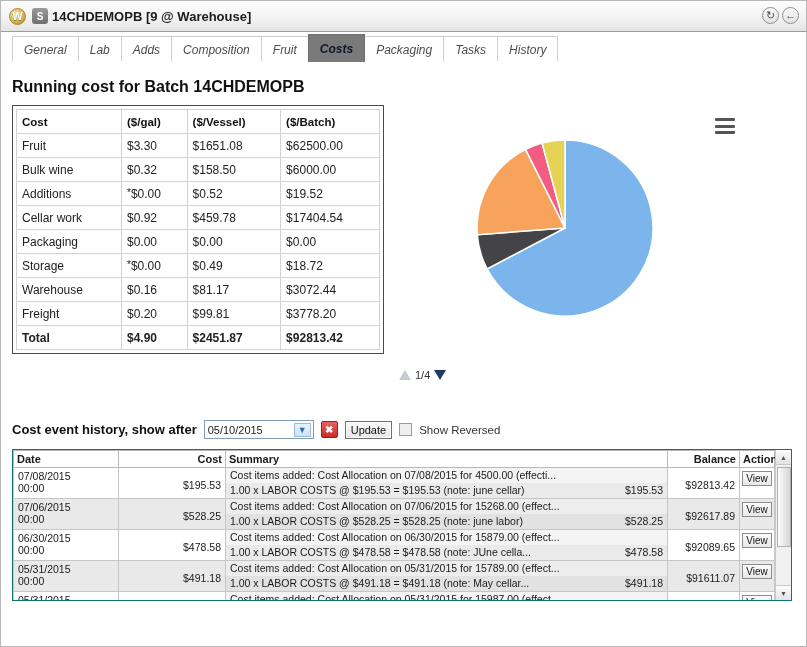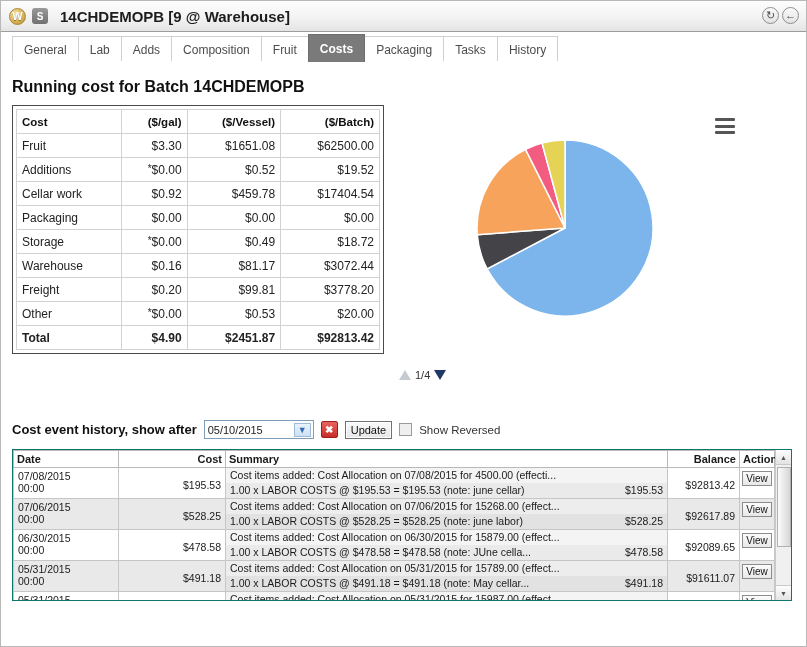--- a/index.html
+++ b/index.html
@@ -37,22 +37,22 @@
     text-shadow: 0 1px 0 rgba(0,0,0,.35);
   }
   .logo-s {
     width: 16px; height: 16px; border-radius: 3px;
     background: linear-gradient(to bottom,#9a9a9a,#707070);
     color: #fff; font-size: 10px; font-weight: bold;
     display: flex; align-items: center; justify-content: center;
     margin-left: 6px; flex: 0 0 auto;
   }
   .win-title {
-    margin-left: 12px;
-    font-size: 15px; font-weight: bold; color: #1c1c1c;
+    margin-left: 4px;
+    font-size: 13px; font-weight: bold; color: #1c1c1c;
     white-space: nowrap;
   }
   .title-actions {
     position: absolute; right: 7px; top: 6px;
     display: flex; gap: 3px;
   }
   .circ-btn {
     width: 17px; height: 17px; border-radius: 50%;
     border: 1px solid #8e8e8e;
     background: linear-gradient(to bottom,#fbfbfb,#e2e2e2);
@@ -60,21 +60,21 @@
     color: #4a4a4a; font-size: 11px; line-height: 1;
     cursor: pointer;
   }
 
   
   .tabstrip {
     position: relative;
     height: 30px;
     background: #fff;
     padding: 4px 0 0 11px;
-    display: flex; align-items: flex-end;
+    display: flex; align-items: flex-end; font-style: italic;
   }
   .tabstrip::after {
     content: ""; position: absolute;
     left: 0; right: 0; bottom: 0; height: 1px;
     background: #ffffff;
   }
   .tab {
     height: 26px;
     padding: 0 11px;
     display: flex; align-items: center;
@@ -82,21 +82,21 @@
     background: #fff;
     border: 1px solid #cfcfcf;
     border-bottom: none;
     margin-right: -1px;
     cursor: pointer;
     white-space: nowrap;
   }
   .tab.active {
     background: #7a7a7a;
     border-color: #6e6e6e;
-    color: #ffffff;
+    color: #0f172a;
     font-weight: bold;
     height: 28px;
     z-index: 2;
   }
 
   
   .page-title {
     font-size: 16px; font-weight: bold; color: #111;
     margin: 16px 0 8px 11px;
   }
@@ -120,21 +120,21 @@
     border: 1px solid #d2d2d2;
     padding: 4px 5px;
     height: 24px;
     white-space: nowrap;
   }
   table.cost th {
     font-weight: bold; font-size: 11.5px;
     background: #fff; color: #111;
   }
   table.cost th.l, table.cost td.l { text-align: left; }
-  table.cost th.r, table.cost td.r { text-align: right; }
+  table.cost th.r, table.cost td.r { text-align: left; }
   table.cost tr.total td { font-weight: bold; }
   table.cost td .star { font-size: 10px; vertical-align: top; }
 
   
   .chart-area {
     position: absolute;
     left: 392px; top: 104px;
     width: 405px; height: 285px;
   }
   .chart-title {
@@ -346,20 +346,26 @@
           </tr>
         </thead>
       <tbody id="cost-body">
           <tr>
             <td class="l">Fruit</td>
             <td class="r"><span>$3.30</span></td>
             <td class="r">$1651.08</td>
             <td class="r">$62500.00</td>
           </tr>
           <tr>
+            <td class="l">Bulk wine</td>
+            <td class="r"><span>$0.32</span></td>
+            <td class="r">$158.50</td>
+            <td class="r">$6000.00</td>
+          </tr>
+          <tr>
             <td class="l">Additions</td>
             <td class="r"><span class="star">*</span><span>$0.00</span></td>
             <td class="r">$0.52</td>
             <td class="r">$19.52</td>
           </tr>
           <tr>
             <td class="l">Cellar work</td>
             <td class="r"><span>$0.92</span></td>
             <td class="r">$459.78</td>
             <td class="r">$17404.54</td>
@@ -380,26 +386,20 @@
             <td class="l">Warehouse</td>
             <td class="r"><span>$0.16</span></td>
             <td class="r">$81.17</td>
             <td class="r">$3072.44</td>
           </tr>
           <tr>
             <td class="l">Freight</td>
             <td class="r"><span>$0.20</span></td>
             <td class="r">$99.81</td>
             <td class="r">$3778.20</td>
-          </tr>
-          <tr>
-            <td class="l">Other</td>
-            <td class="r"><span class="star">*</span><span>$0.00</span></td>
-            <td class="r">$0.53</td>
-            <td class="r">$20.00</td>
           </tr>
           <tr class="total">
             <td class="l">Total</td>
             <td class="r"><span>$4.90</span></td>
             <td class="r">$2451.87</td>
             <td class="r">$92813.42</td>
           </tr>
         </tbody>
     </table>
   </div>

